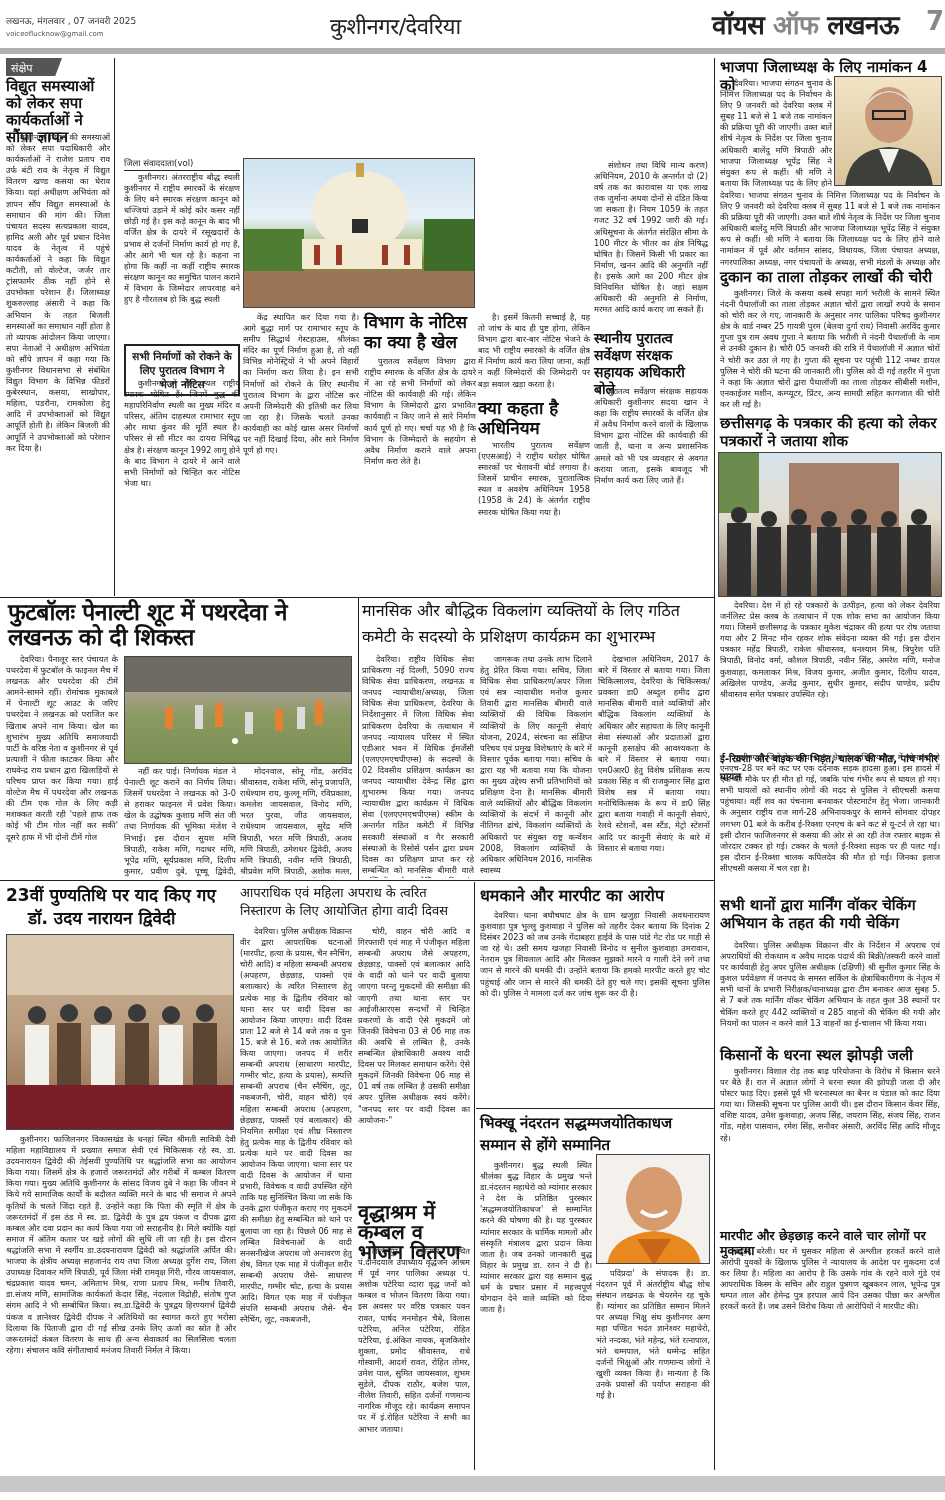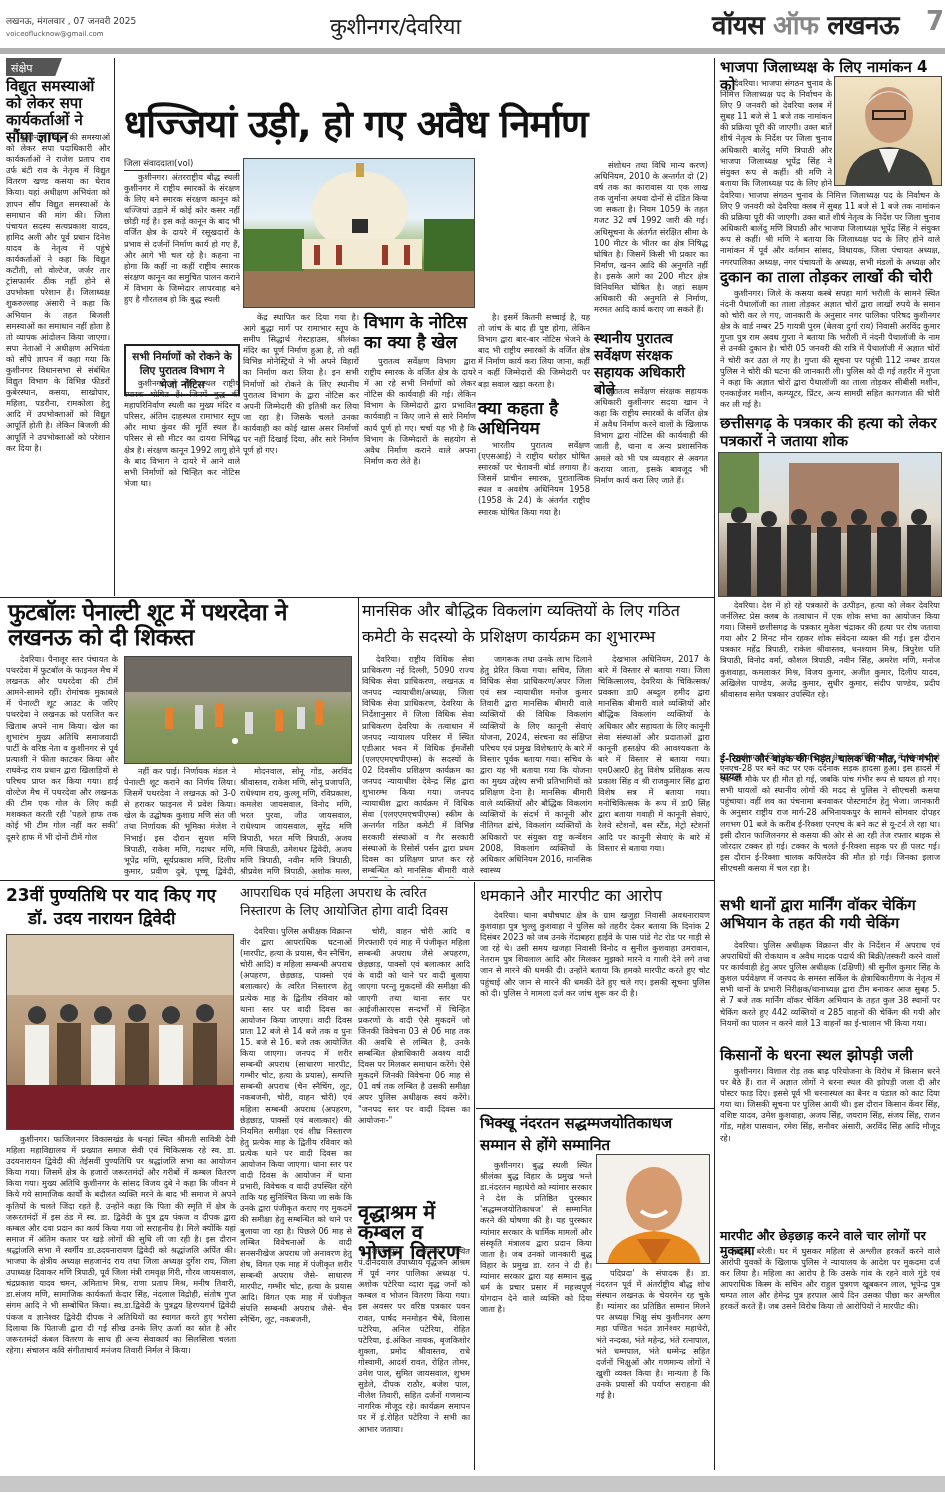--- a/index.html
+++ b/index.html
@@ -41,21 +41,20 @@
 <div class="abs vrule" style="left:714px;top:58px;height:1412px"></div>
 
 <div class="abs sanskhep">संक्षेप</div>
 <h3 class="abs" style="left:6px;top:78px;width:104px;font-size:15px;line-height:17px">विद्युत समस्याओं को लेकर सपा कार्यकर्ताओं ने सौंपा ज्ञापन</h3>
 <div class="abs body-txt" style="left:6px;top:132px;width:104px;height:458px">
     <p>कुशीनगर।विद्युत की समस्याओं को लेकर सपा पदाधिकारी और कार्यकर्ताओं ने राजेश प्रताप राव उर्फ बंटी राव के नेतृत्व में विद्युत वितरण खण्ड कसया का घेराव किया। यहां अधीक्षण अभियंता को ज्ञापन सौंप विद्युत समस्याओं के समाधान की मांग की। जिला पंचायत सदस्य सत्यप्रकाश यादव, हामिद अली और पूर्व प्रधान दिनेश यादव के नेतृत्व में पहुंचे कार्यकर्ताओं ने कहा कि विद्युत कटौती, लो वोल्टेज, जर्जर तार ट्रांसफार्मर ठीक नहीं होने से उपभोक्ता परेशान हैं। जिलाध्यक्ष शुकरुल्लाह अंसारी ने कहा कि अभियान के तहत बिजली समस्याओं का समाधान नहीं होता है तो व्यापक आंदोलन किया जाएगा। सपा नेताओं ने अधीक्षण अभियंता को सौंपे ज्ञापन में कहा गया कि कुशीनगर विधानसभा से संबंधित विद्युत विभाग के विभिन्न फीडरों कुबेरस्थान, कसया, साखोपार, महिला, पडरौना, रामकोला हेतु आदि में उपभोक्ताओं को विद्युत आपूर्ति होती है। लेकिन बिजली की आपूर्ति ने उपभोक्ताओं को परेशान कर दिया है।</p>
   </div>
 
 <h1 class="abs" style="left:124px;top:58px;width:585px;font-size:38px;line-height:44px;letter-spacing:-1px">
   <br>
-  <span>धज्जियां उड़ी, हो गए अवैध निर्माण</span>
 </h1>
 <div class="abs" style="left:124px;top:157px;width:116px;font-size:8.5px;border-bottom:1px solid #222;padding-bottom:2px">जिला संवाददाता(vol)</div>
 
 <div class="abs body-txt" style="left:124px;top:172px;width:116px;height:172px">
     <p>कुशीनगर। अंतरराष्ट्रीय बौद्ध स्थली कुशीनगर में राष्ट्रीय स्मारकों के संरक्षण के लिए बने स्मारक संरक्षण कानून को धज्जियां उड़ाने में कोई कोर कसर नहीं छोड़ी गई है। इस कड़े कानून के बाद भी वर्जित क्षेत्र के दायरे में रसूखदारों के प्रभाव से दर्जनों निर्माण कार्य हो गए हैं, और आगे भी चल रहे है। कहना ना होगा कि कहीं ना कहीं राष्ट्रीय स्मारक संरक्षण कानून का समुचित पालन कराने में विभाग के जिम्मेदार लापरवाह बने हुए है गौरतलब हो कि बुद्ध स्थली</p>
   </div>
 <div class="abs boxnote" style="left:124px;top:344px;width:116px">सभी निर्माणों को रोकने के लिए पुरातत्व विभाग ने भेजा नोटिस</div>
 <div class="abs body-txt" style="left:124px;top:378px;width:116px;height:212px">
     <p>कुशीनगर में तीन स्थल राष्ट्रीय स्मारक घोषित हैं। जिनमें बुद्ध की महापरिनिर्वाण स्थली का मुख्य मंदिर व परिसर, अंतिम दाहस्थल रामाभार स्तूप और माथा कुंवर की मूर्ति स्थल है। परिसर से सौ मीटर का दायरा निषिद्ध क्षेत्र है। संरक्षण कानून 1992 लागू होने के बाद विभाग ने दायरे में आने वाले सभी निर्माणों को चिन्हित कर नोटिस भेजा था।</p>
   </div>
@@ -256,21 +255,21 @@
 <div class="abs body-txt" style="left:358px;top:926px;width:112px;height:272px">
     <p>चोरी, वाहन चोरी आदि व गिरफ्तारी एवं माह में पंजीकृत महिला सम्बन्धी अपराध जैसे अपहरण, छेड़छाड़, पाक्सों एवं बलात्कार आदि के वादी को थाने पर वादी बुलाया जाएगा परन्तु मुकदमों की समीक्षा की जाएगी तथा थाना स्तर पर आईजीआरएस सन्दर्भों में चिन्हित प्रकरणों के वादी ऐसे मुकदमें जो जिनकी विवेचना 03 से 06 माह तक की अवधि से लम्बित है, उनके सम्बन्धित क्षेत्राधिकारी अवश्य वादी दिवस पर मिलकर समाधान करेंगे। ऐसे मुकदमें जिनकी विवेचना 06 माह से 01 वर्ष तक लम्बित है उसकी समीक्षा अपर पुलिस अधीक्षक स्वयं करेंगे। "जनपद स्तर पर वादी दिवस का आयोजनः-"</p>
   </div>
 <h3 class="abs subhead" style="left:358px;top:1202px;width:112px;font-size:20px">वृद्धाश्रम में कम्बल व भोजन वितरण</h3>
 <div class="abs body-txt" style="left:358px;top:1246px;width:112px;height:222px">
     <p>ललितपुर। रामनगर स्थित पं.दीनदयाल उपाध्याय वृद्धजन आश्रम में पूर्व नगर पालिका अध्यक्ष पं. अशोक पटेरिया व्दारा वृद्ध जनों को कम्बल व भोजन वितरण किया गया। इस अवसर पर वरिष्ठ पत्रकार पवन रावत, पार्षद मनमोहन चैबे, विलास पटेरिया, अनिल पटेरिया, रोहित पटेरिया, इं.अंकित नायक, बृजकिशोर शुक्ला, प्रमोद श्रीवास्तव, राधे गोस्वामी, आदर्श रावत, रोहित तोमर, उमेश पाल, सुमित जायसवाल, शुभम सुडेले, दीपक राठौर, बजेश पाल, नीलेश तिवारी, सहित दर्जनों गणमान्य नागरिक मौजूद रहे। कार्यक्रम समापन पर में इं.रोहित पटेरिया ने सभी का आभार जताया।</p>
   </div>
 
 <div class="abs vrule" style="left:474px;top:882px;height:588px"></div>
 
-<h2 class="abs" style="left:480px;top:886px;width:230px;font-size:16px;line-height:20px;font-weight:normal">धमकाने और मारपीट का आरोप</h2>
+<h2 class="abs" style="left:480px;top:886px;width:230px;font-size:16px;line-height:20px;font-weight:bold">धमकाने और मारपीट का आरोप</h2>
 <div class="abs body-txt" style="left:480px;top:910px;width:230px;height:196px">
     <p>देवरिया। थाना बघौचघाट क्षेत्र के ग्राम खजुहा निवासी अवधनारायण कुशवाहा पुत्र भुल्लु कुशवाहा ने पुलिस को तहरीर देकर बताया कि दिनांक 2 दिसंबर 2023 को जब उनके गेंदाबहरा हाईवे के पास पांडे गेट रोड पर गाड़ी से जा रहे थे। उसी समय खजहा निवासी विनोद व सुनील कुशवाहा उमरावान, नेतराम पुत्र शिवलाल आदि और मिलकर मुझको मारने व गाली देने लगे तथा जान से मारने की धमकी दी। उन्होंने बताया कि हमको मारपीट करते हुए चोट पहुंचाई और जान से मारने की धमकी देते हुए चले गए। इसकी सूचना पुलिस को दी। पुलिस ने मामला दर्ज कर जांच शुरू कर दी है।</p>
   </div>
 
 <div class="abs hrule" style="left:476px;top:1108px;width:238px"></div>
 
 <h2 class="abs" style="left:480px;top:1112px;width:230px;font-size:15px;line-height:22px">
   <span>भिक्खू नंदरतन सद्धम्मजयोतिकाधज</span><br>
   <span>सम्मान से होंगे सम्मानित</span>
 </h2>

